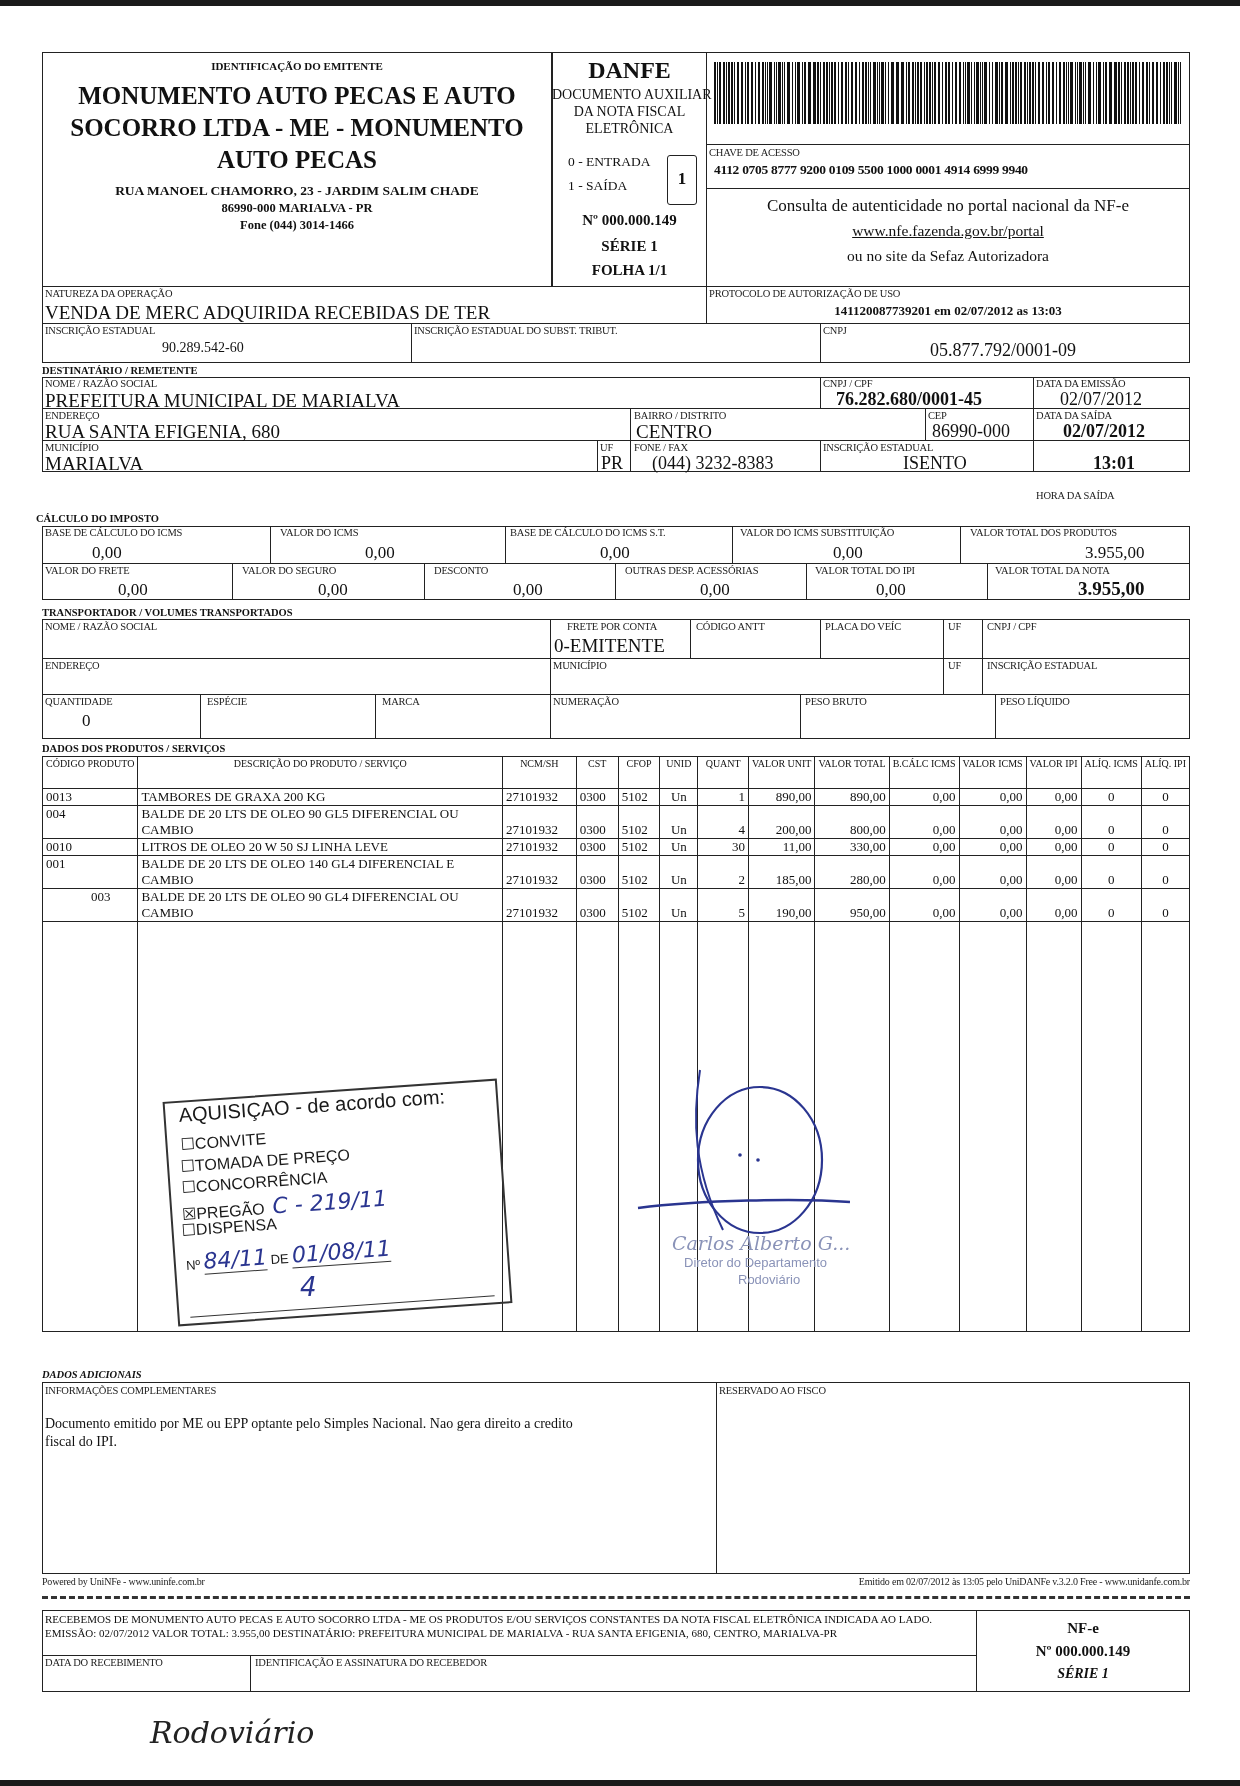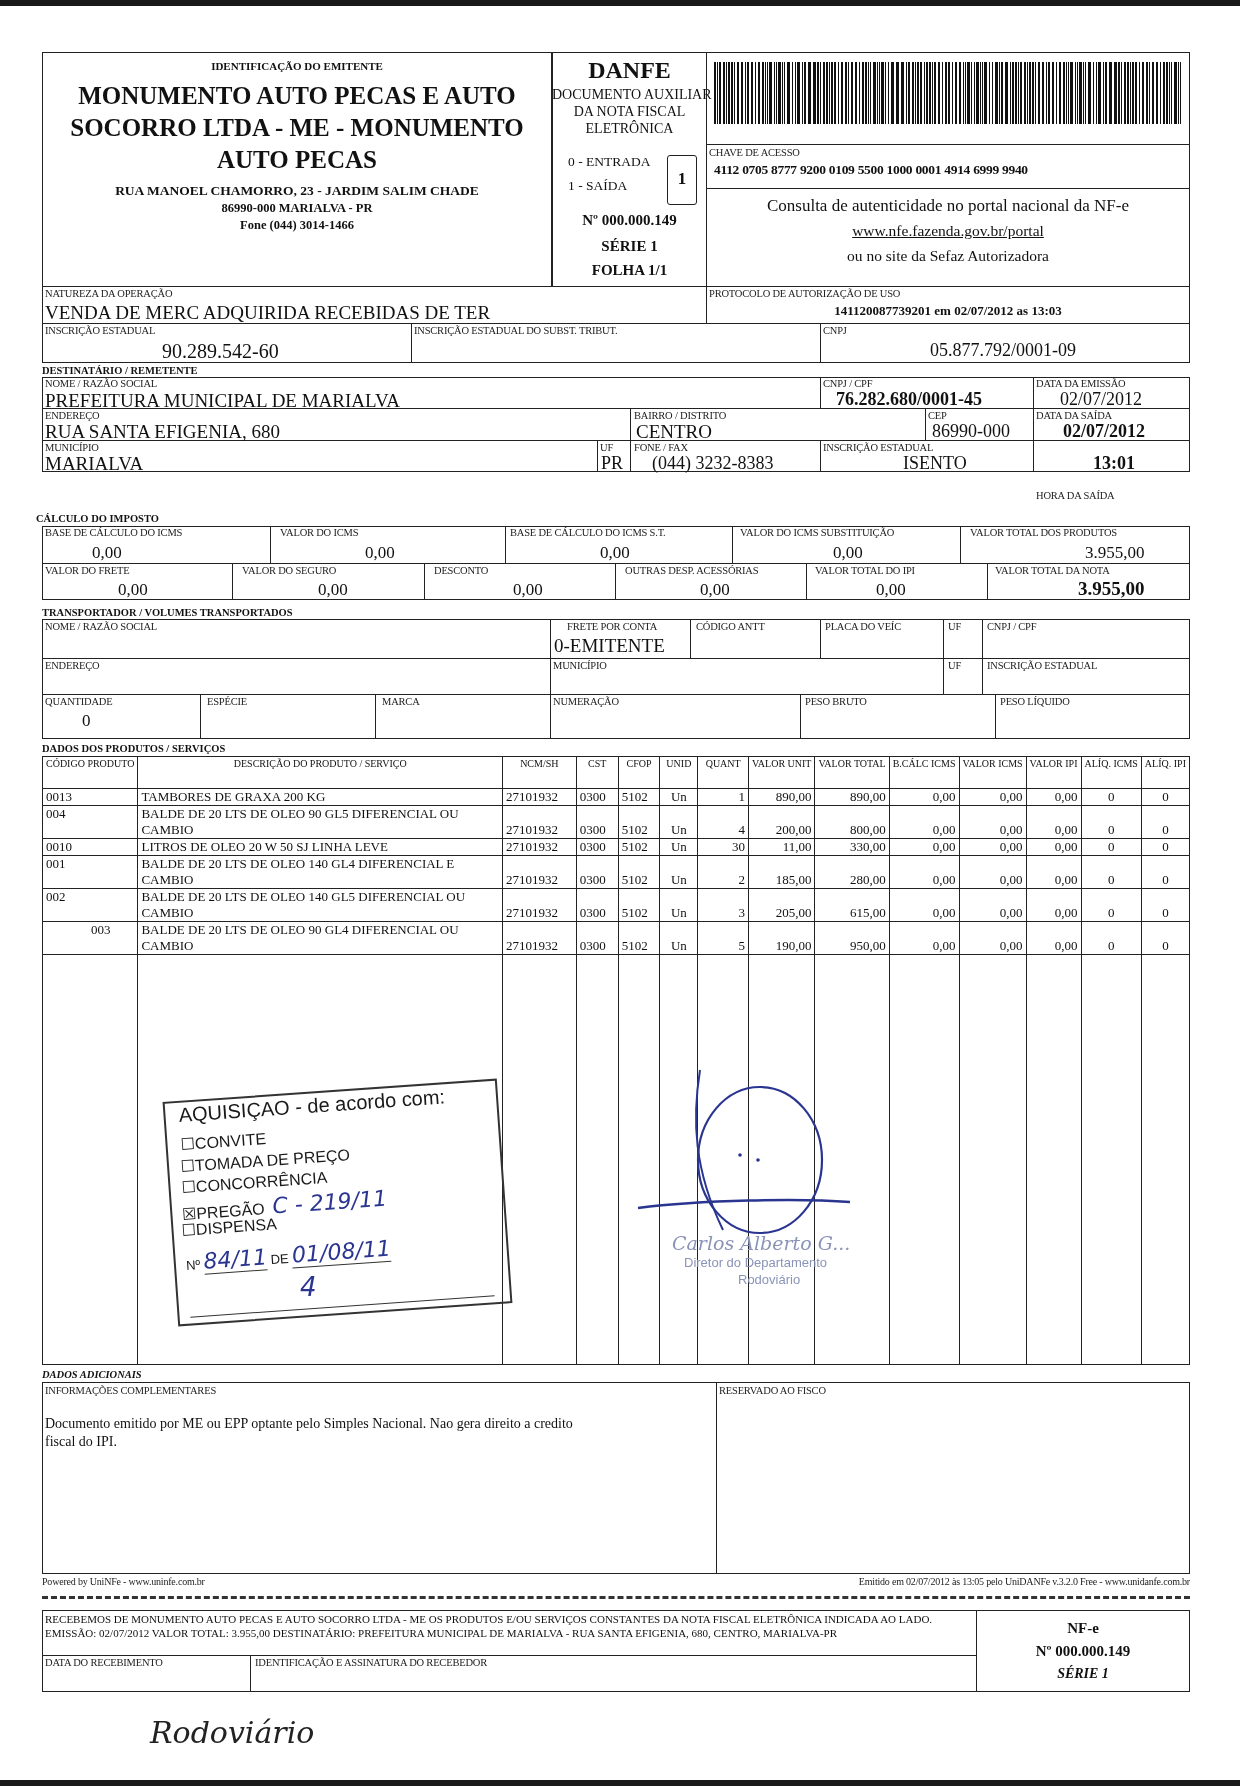--- a/index.html
+++ b/index.html
@@ -220,21 +220,21 @@
 
 <div class="box" style="left:42px;top:286px;width:665px;height:38px;"></div>
 <div class="lbl" style="left:45px;top:288px;">NATUREZA DA OPERAÇÃO</div>
 <div class="val" style="left:45px;top:302px;font-size:19px;">VENDA DE MERC ADQUIRIDA RECEBIDAS DE TER</div>
 <div class="box" style="left:706px;top:286px;width:484px;height:38px;"></div>
 <div class="lbl" style="left:709px;top:288px;">PROTOCOLO DE AUTORIZAÇÃO DE USO</div>
 <div class="val center bold" style="left:706px;top:303px;width:484px;font-size:13px;">141120087739201 em 02/07/2012 as 13:03</div>
 
 <div class="box" style="left:42px;top:323px;width:370px;height:40px;"></div>
 <div class="lbl" style="left:45px;top:325px;">INSCRIÇÃO ESTADUAL</div>
-<div class="val" style="left:162px;top:340px;font-size:20px;">90.289.542-60</div>
+<div class="val" style="left:162px;top:340px;font-size:14px;">90.289.542-60</div>
 <div class="box" style="left:411px;top:323px;width:410px;height:40px;"></div>
 <div class="lbl" style="left:414px;top:325px;">INSCRIÇÃO ESTADUAL DO SUBST. TRIBUT.</div>
 <div class="box" style="left:820px;top:323px;width:370px;height:40px;"></div>
 <div class="lbl" style="left:823px;top:325px;">CNPJ</div>
 <div class="val" style="left:930px;top:340px;font-size:18px;">05.877.792/0001-09</div>
 
 <div class="sec" style="left:42px;top:365px;">DESTINATÁRIO / REMETENTE</div>
 <div class="box" style="left:42px;top:377px;width:1148px;height:95px;"></div>
 <div class="hline" style="left:42px;top:408px;width:1148px;"></div>
 <div class="hline" style="left:42px;top:440px;width:1148px;"></div>
@@ -439,36 +439,20 @@
         <td class="r">2</td>
         <td class="r">185,00</td>
         <td class="r">280,00</td>
         <td class="r">0,00</td>
         <td class="r">0,00</td>
         <td class="r">0,00</td>
         <td class="c">0</td>
         <td class="c">0</td>
       </tr>
       <tr class="row2">
-        <td style="vertical-align: top;">002</td>
-        <td class="desc" style="vertical-align: top;">BALDE DE 20 LTS DE OLEO 140 GL5 DIFERENCIAL OU CAMBIO</td>
-        <td>27101932</td>
-        <td>0300</td>
-        <td>5102</td>
-        <td class="c">Un</td>
-        <td class="r">3</td>
-        <td class="r">205,00</td>
-        <td class="r">615,00</td>
-        <td class="r">0,00</td>
-        <td class="r">0,00</td>
-        <td class="r">0,00</td>
-        <td class="c">0</td>
-        <td class="c">0</td>
-      </tr>
-      <tr class="row2">
         <td style="vertical-align: top; padding-left: 48px;">003</td>
         <td class="desc" style="vertical-align: top;">BALDE DE 20 LTS DE OLEO 90 GL4 DIFERENCIAL OU CAMBIO</td>
         <td>27101932</td>
         <td>0300</td>
         <td>5102</td>
         <td class="c">Un</td>
         <td class="r">5</td>
         <td class="r">190,00</td>
         <td class="r">950,00</td>
         <td class="r">0,00</td>

